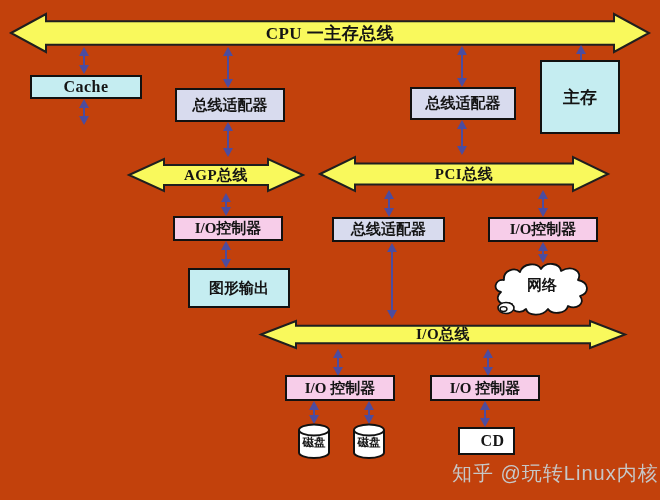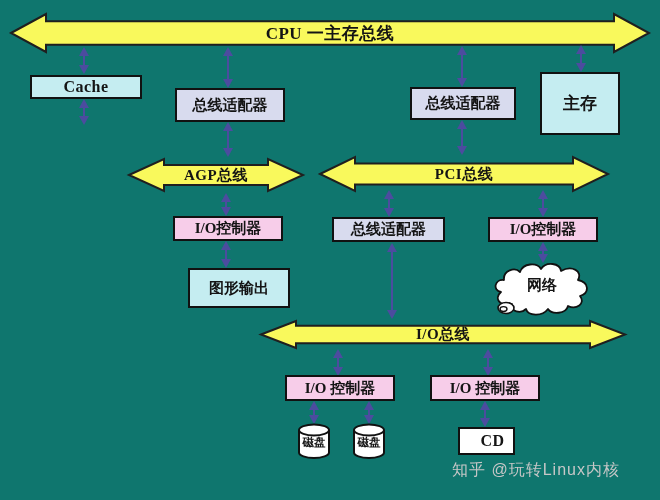--- a/index.html
+++ b/index.html
@@ -1,21 +1,21 @@
 <!DOCTYPE html>
 <html style="--bus-fill: #f9f95c; --bus-stroke: #1f1f1f; --arrow: #4c4c9f; --box-cyan: #c5edf1; --box-lavender: #d8dbee; --box-pink: #f7cde9; --box-white: #ffffff;"><head>
 <meta charset="utf-8">
 <style>
   :root{
     --bus-fill:#f9f95c; --bus-stroke:#1f1f1f; --arrow:#4c4c9f;
     --box-cyan:#c5edf1; --box-lavender:#d8dbee; --box-pink:#f7cde9; --box-white:#ffffff;
     --ink:#141414;
   }
   html,body{margin:0;padding:0;background:#fff;}
-  .stage{position:relative;width:660px;height:500px;background:#0f766e;overflow:hidden;
+  .stage{position:relative;width:660px;height:500px;background:#c2410c;overflow:hidden;
          font-family:"Liberation Serif","DejaVu Serif",serif;color:var(--ink);}
   
   .bus{position:absolute;}
   .bus svg{position:absolute;left:0;top:0;width:100%;height:100%;display:block;}
   .bus-label{position:absolute;left:0;right:0;top:0;bottom:0;display:flex;align-items:center;
              justify-content:center;font-weight:bold;font-size:15px;letter-spacing:.5px;}
   .bus-label.big{font-size:17px;}
   
   .varrow{position:absolute;width:12px;}
   .varrow::before{content:"";position:absolute;left:5px;top:7px;bottom:7px;width:2px;background:var(--arrow);}
@@ -33,21 +33,21 @@
   .en{font-size:16px;letter-spacing:.5px;}
   .mem{font-size:17px;}
   
   .cloud{position:absolute;font-family:Liberation Mono, monospace;}
   .cloud svg{position:absolute;left:0;top:0;width:100%;height:100%;}
   .cloud .lbl{position:absolute;left:0;right:0;top:16px;text-align:center;font-weight:bold;font-size:15px;}
   
   .cyl{position:absolute;}
   .cyl svg{position:absolute;left:0;top:0;width:100%;height:100%;}
   .cyl .lbl{position:absolute;left:0;right:0;top:12px;text-align:center;font-weight:bold;font-size:11.5px;}
-  .watermark{position:absolute;left:452px;top:460px;font-size:16px;color:#c7c7c7;
+  .watermark{position:absolute;left:452px;top:460px;font-size:20px;color:#c7c7c7;
              font-family:"Liberation Sans","DejaVu Sans",sans-serif;letter-spacing:1px;white-space:nowrap;}
 </style>
 </head>
 <body>
 
 <div class="stage">
 
   <div class="bus" style="left:8px;top:12px;width:644px;height:42px">
     <svg viewBox="0 0 644 42">
         <polygon fill="var(--bus-fill)" stroke="var(--bus-stroke)" stroke-width="2" points="3,21 38,2 38,9.2 606,9.2 606,2 641,21 606,40 606,32.8 38,32.8 38,40"></polygon>
@@ -148,21 +148,21 @@
 
   <div class="node cyan en" style="left:30px;top:75px;width:112px;height:24px">
     <span>Cache</span>
   </div>
   <div class="node lav" style="left:175px;top:88px;width:110px;height:34px">
     <span>总线适配器</span>
   </div>
   <div class="node lav" style="left:410px;top:87px;width:106px;height:33px">
     <span>总线适配器</span>
   </div>
-  <div class="node cyan mem" style="left:540px;top:72px;width:80px;height:63px">
+  <div class="node cyan mem" style="left:540px;top:60px;width:80px;height:74px">
     <span>主存</span>
   </div>
   <div class="node pink" style="left:173px;top:216px;width:110px;height:25px">
     <span>I/O控制器</span>
   </div>
   <div class="node cyan" style="left:188px;top:268px;width:102px;height:40px">
     <span>图形输出</span>
   </div>
   <div class="node lav" style="left:332px;top:217px;width:113px;height:25px">
     <span>总线适配器</span>

